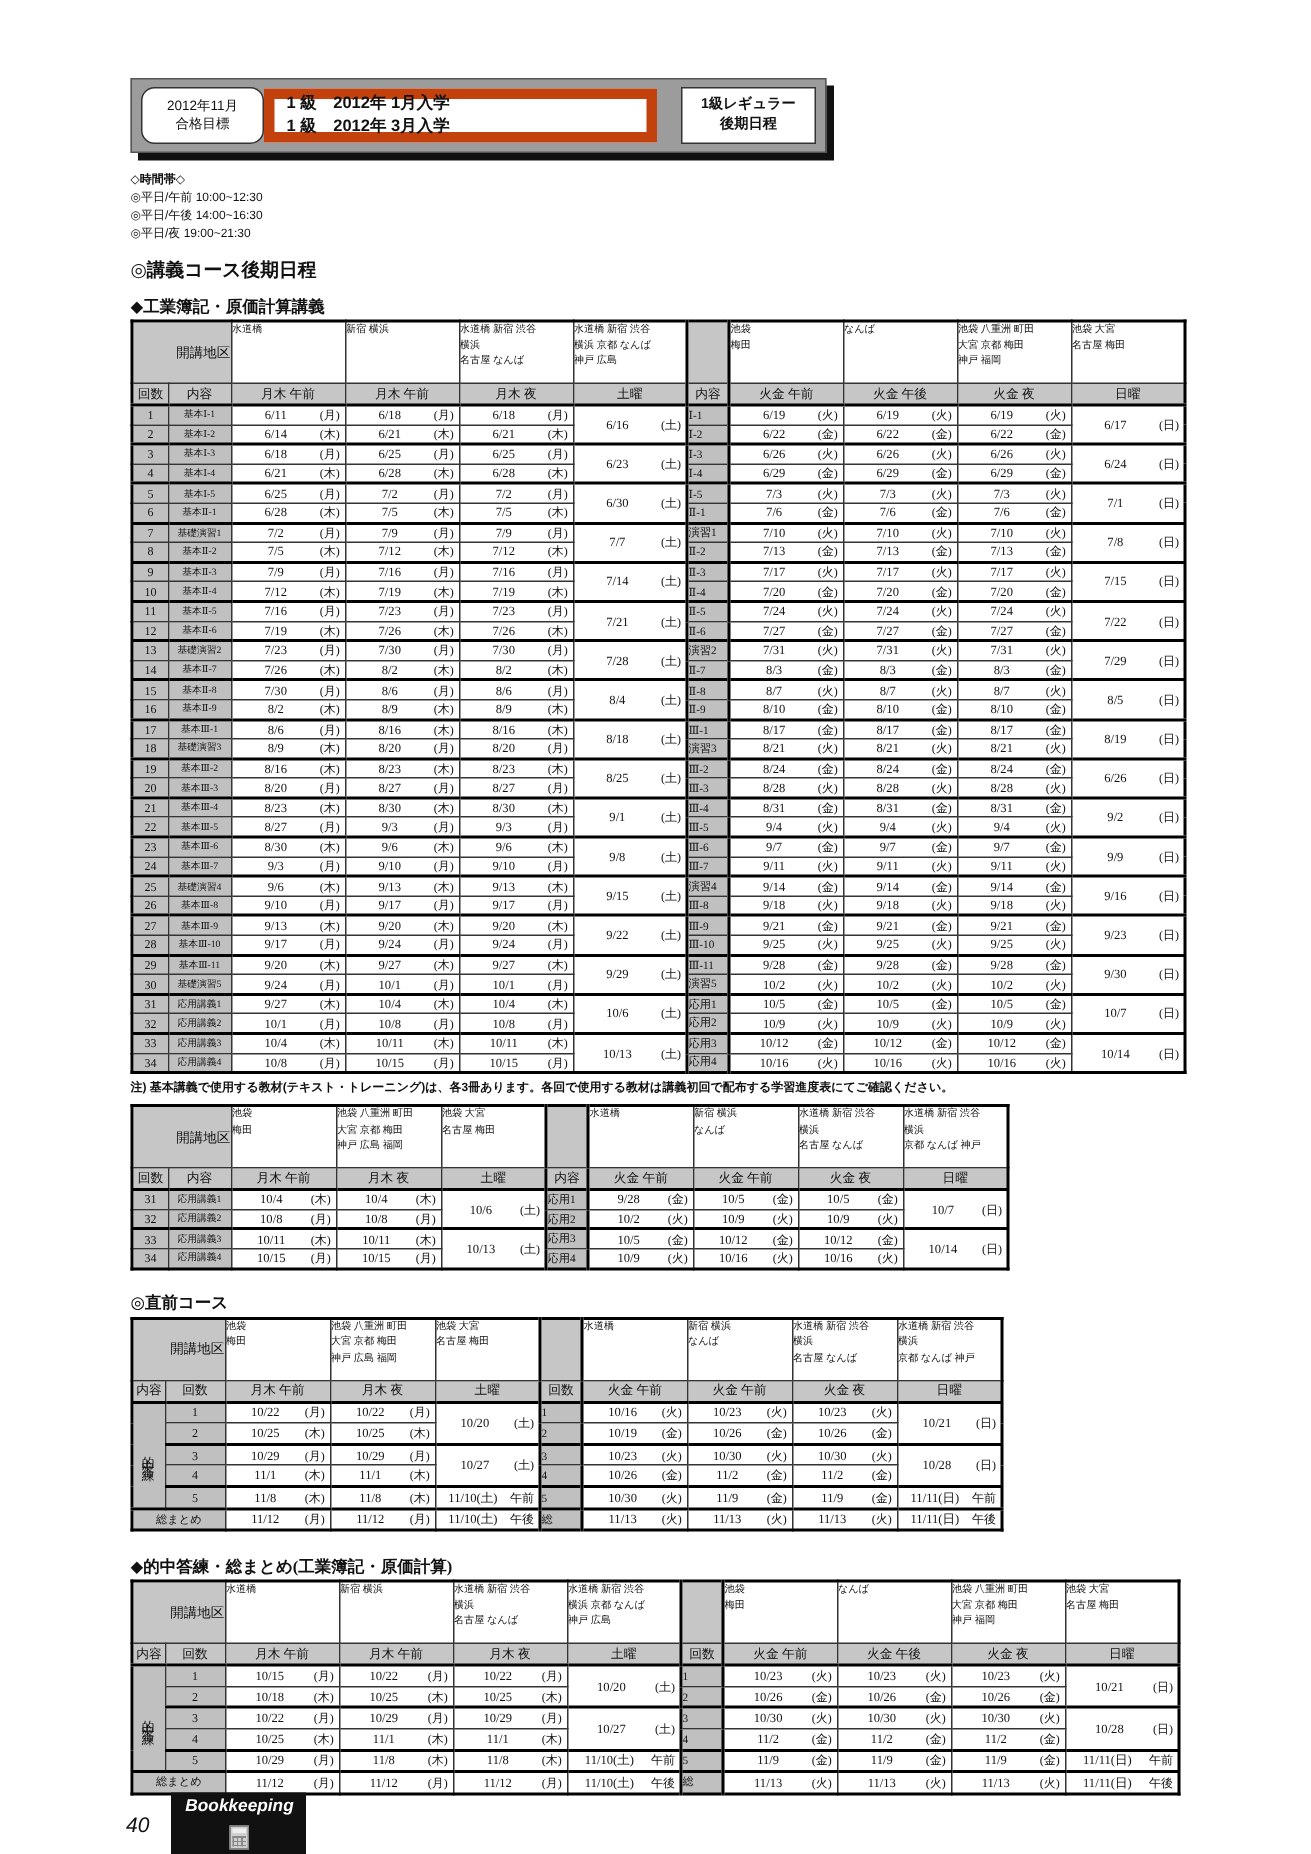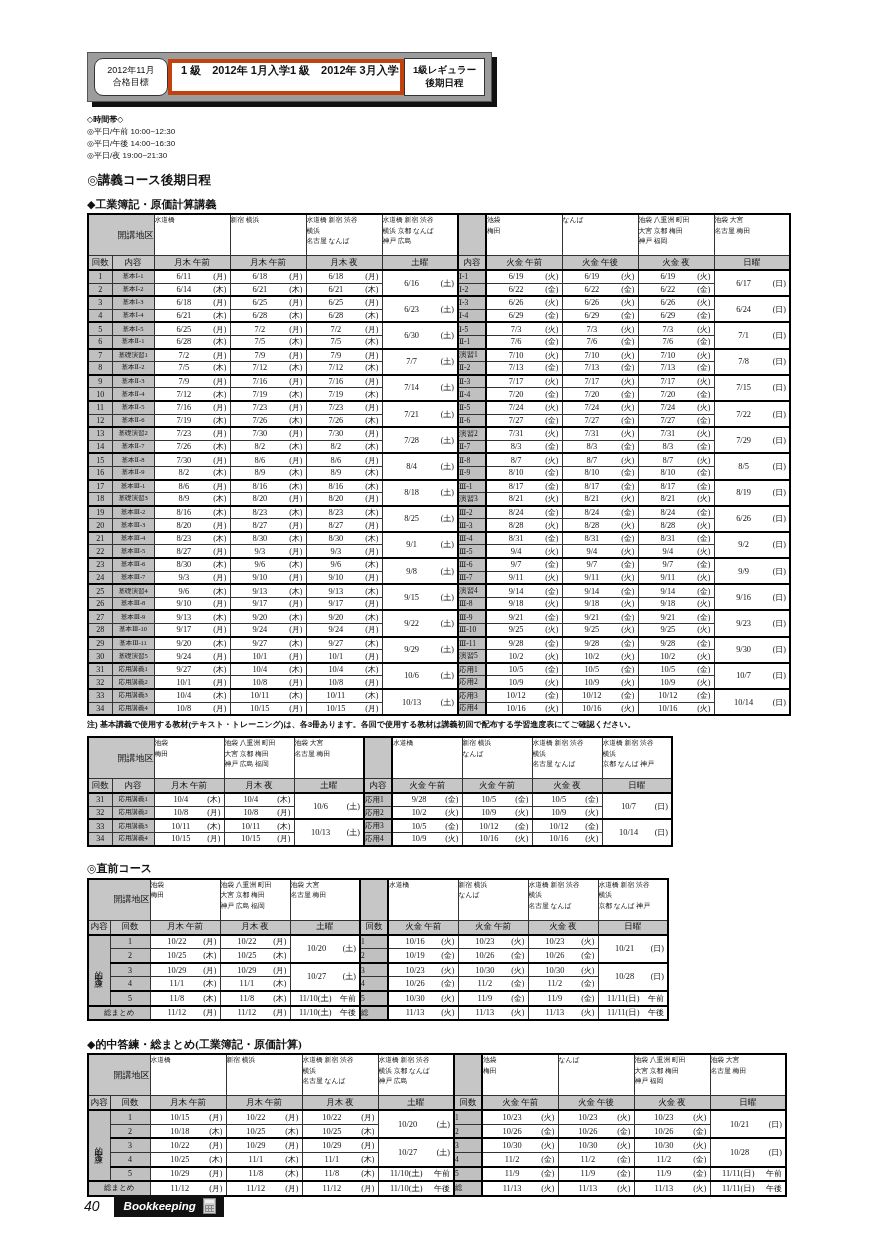--- a/index.html
+++ b/index.html
@@ -1,25 +1,25 @@
 <!DOCTYPE html>
 <html><head>
 <meta charset="utf-8">
 <style>
   html,body{margin:0;padding:0;background:#e8e8e8;}
   .page{width:874px;height:1236px;background:#ffffff;position:relative;margin:0 auto;
         font-family:"Liberation Sans","DejaVu Sans",sans-serif;color:#111;overflow:hidden;}
   .content{position:absolute;left:87px;top:52px;width:706px;}
 
   
-  .banner{width:405px;background:#9c9c9c;border:1px solid #555;box-shadow:5px 5px 0 #111;
+  .banner{width:464px;background:#9c9c9c;border:1px solid #555;box-shadow:5px 5px 0 #111;
           display:flex;align-items:center;padding:5px 6px;box-sizing:border-box;height:50px;}
   .banner .goalbox{background:#fff;border:1px solid #333;border-radius:9px;width:80px;height:36px;
           display:flex;flex-direction:column;align-items:center;justify-content:center;font-size:9px;line-height:1.3;}
-  .banner .coursebox{background:#fff;border:4px solid #c2410c;width:262px;height:36px;display:flex;flex-direction:row;
+  .banner .coursebox{background:#fff;border:7px solid #c2410c;width:262px;height:36px;display:flex;flex-direction:column;
           justify-content:center;padding-left:8px;box-sizing:border-box;font-size:11px;font-weight:bold;line-height:1.35;}
   .banner .tagbox{background:#fff;border:1px solid #333;width:88px;height:36px;display:flex;flex-direction:column;
           align-items:center;justify-content:center;font-size:9.5px;font-weight:bold;line-height:1.35;margin-left:auto;}
 
   
   .timebands{margin-top:12px;font-size:8px;line-height:1.5;}
   .tb-title{font-weight:bold;}
   .tb-cols{display:flex;}
   .tb-left{width:218px;}
   .tb-right .tb-sub{font-weight:bold;font-size:7.5px;padding-left:14px;}
@@ -48,21 +48,21 @@
   .dc{display:flex;align-items:center;font-size:8.4px;}
   .dc span:first-child{flex:1;text-align:center;}
   .dc span:last-child{padding-right:3px;font-size:8px;}
   tr.pair-start td{border-top:2px solid #000;}
   .tnote{font-size:8px;margin:3px 0 6px 0;font-weight:bold;}
 
   
   .footer{position:absolute;left:84px;top:1195px;display:flex;align-items:center;gap:14px;}
   .pageno{font-style:italic;font-size:14px;}
   .brand{background:#111;color:#fff;font-style:italic;font-weight:bold;font-size:11.5px;
-         padding:3px 8px 3px 10px;display:flex;align-items:center;gap:7px;}
+         padding:3px 8px 3px 10px;display:flex;align-items:center;gap:7px;flex-direction:column;}
   .calc{width:11px;height:14px;background:#cfcfcf;border:1px solid #888;display:inline-block;position:relative;}
   .calc:before{content:"";position:absolute;left:1px;top:1px;right:1px;height:3px;background:#eee;}
   .calc:after{content:"";position:absolute;left:1px;top:6px;right:1px;bottom:1px;
       background:repeating-linear-gradient(0deg,#888 0 1px,transparent 1px 3px),
                  repeating-linear-gradient(90deg,#888 0 1px,transparent 1px 3px);}
 </style>
 </head>
 <body>
 
 <div class="page">

